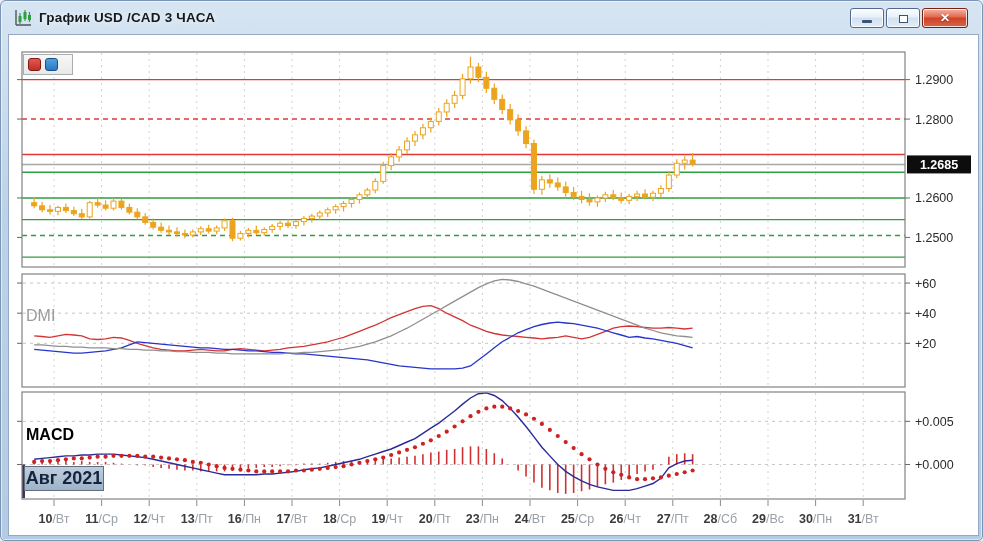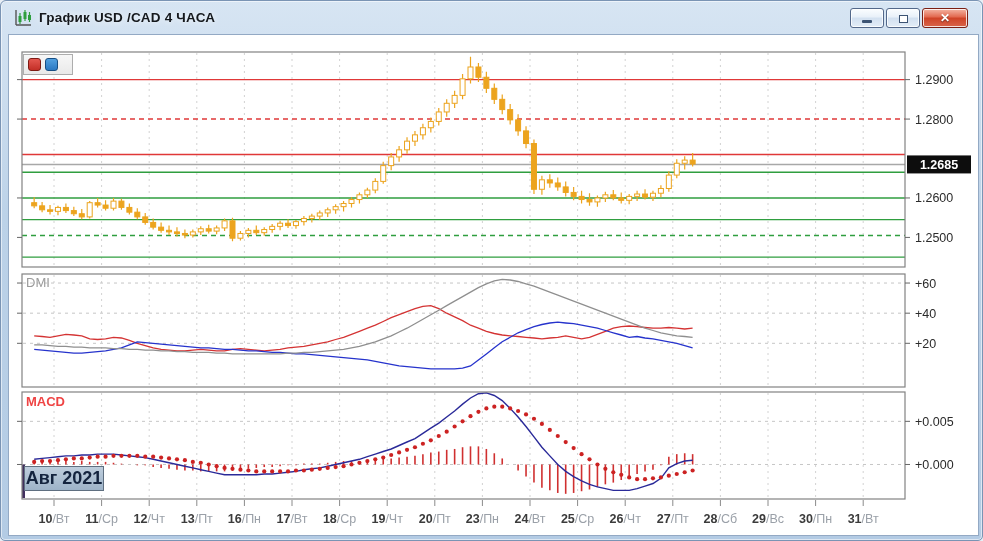--- a/index.html
+++ b/index.html
@@ -24,43 +24,43 @@
   .glyph-close{color:#fff;font-size:12px;font-weight:bold;line-height:1;text-shadow:0 1px 1px rgba(0,0,0,.45);}
   .client{position:absolute;left:7px;top:33px;width:969px;height:500px;background:#ffffff;
     border:1px solid #93a9c4;box-sizing:content-box;}
   .client svg{position:absolute;left:0;top:0;}
   .chart-toolbar{position:absolute;left:14px;top:19px;width:50px;height:21px;
     background:linear-gradient(#f7f7f7,#e9e9e9);border:1px solid #adadad;
     display:flex;align-items:center;gap:4px;padding-left:4px;box-sizing:border-box;z-index:5;}
   .sqbtn{width:13px;height:13px;border-radius:3px;border:1px solid;padding:0;cursor:pointer;}
   .sqbtn.red{background:linear-gradient(#e4574f,#c32f27);border-color:#7e1b14;}
   .sqbtn.blue{background:linear-gradient(#51a0e0,#2a78c2);border-color:#174e83;}
-  .panel-caption{position:absolute;font-size:13px;z-index:4;}
+  .panel-caption{position:absolute;font-size:16px;z-index:4;margin-top:32px;}
   .dmi-cap{left:17px;top:240px;color:#9a9a9a;}
-  .macd-cap{left:17px;top:359px;color:#ef4444;font-weight:600;}
+  .macd-cap{left:17px;top:359px;color:#000000;font-weight:600;}
   .month-box{position:absolute;left:15px;top:431px;width:78px;height:23px;z-index:6;
     background:linear-gradient(#bfcedd,#9db3c8);border:1px solid #5f6f80;
     color:#14243e;font-size:18px;font-weight:bold;display:flex;align-items:center;justify-content:center;}
 </style>
 </head>
 <body>
 
 <div class="window">
   <div class="titlebar">
     <svg class="title-icon" viewBox="0 0 20 20">
       <line x1="3" y1="2" x2="3" y2="17" stroke="#555" stroke-width="1.4"></line>
       <line x1="3" y1="17" x2="18" y2="17" stroke="#555" stroke-width="1.4"></line>
       <rect x="5.5" y="8" width="3" height="6" fill="#2f9e3f"></rect>
       <line x1="7" y1="5" x2="7" y2="16" stroke="#2f9e3f" stroke-width="1.2"></line>
       <rect x="10.5" y="4" width="3" height="7" fill="#2f9e3f"></rect>
       <line x1="12" y1="2" x2="12" y2="13" stroke="#2f9e3f" stroke-width="1.2"></line>
       <rect x="15" y="7" width="3" height="5" fill="#2f9e3f"></rect>
       <line x1="16.5" y1="4" x2="16.5" y2="14" stroke="#2f9e3f" stroke-width="1.2"></line>
     </svg>
-    <span class="title-text">График USD /CAD  4 ЧАСА</span>
+    <span class="title-text">График USD /CAD  3 ЧАСА</span>
     <div class="win-btns">
       <button class="wbtn">
           <span class="glyph-min"></span>
         </button>
       <button class="wbtn">
           <span class="glyph-restore"></span>
         </button>
       <button class="wbtn close">
           <span class="glyph-close">✕</span>
         </button>

